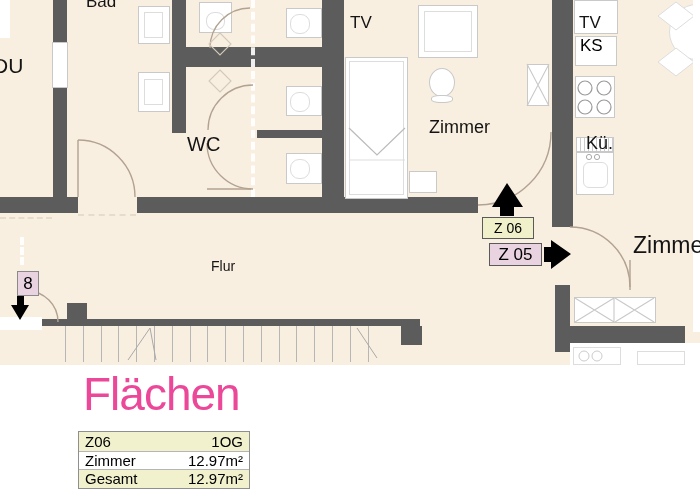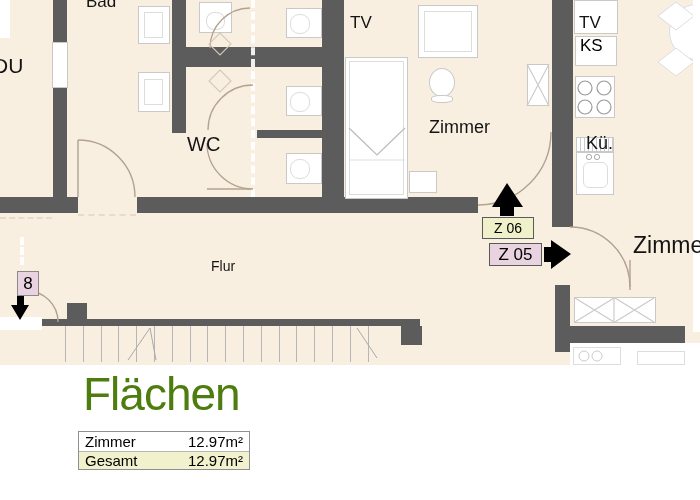--- a/index.html
+++ b/index.html
@@ -15,21 +15,21 @@
          box-sizing:border-box;border:1px solid #5a5a5a;color:#000;z-index:7;}
   .dashv{position:absolute;width:0;border-left:4px dashed rgba(255,255,255,.9);}
   .dashh{position:absolute;height:0;border-top:2px dashed #e6dccb;}
   svg.ov{position:absolute;left:0;top:0;z-index:5;pointer-events:none;}
   .z7{z-index:7;} .z6{z-index:6;}
   .treads{position:absolute;left:65px;top:326px;width:320px;height:36px;
     background:repeating-linear-gradient(90deg,#b6b6b6 0 1px,rgba(0,0,0,0) 1px 17.8px);}
   .circ{position:absolute;border:1px solid #c9c9c9;border-radius:50%;background:#fff;box-sizing:border-box;}
   
   .fl-title{position:absolute;left:83px;top:367px;font-size:46px;font-weight:400;
-            letter-spacing:-1px;color:#4d7c0f;z-index:8;}
+            letter-spacing:-1px;color:#ec4899;z-index:8;}
   .ftable{position:absolute;left:78px;top:431px;width:172px;border:1.5px solid #8f8f8f;
           box-sizing:border-box;z-index:8;background:#fff;}
   .frow{display:flex;justify-content:space-between;align-items:center;height:18.5px;
         padding:0 6px;font-size:15px;color:#000;border-top:1px solid #b5b5b5;box-sizing:border-box;}
   .frow:first-child{border-top:none;}
   .frow.hl{background:#f1f1cd;}
 </style>
 </head>
 <body>
 
@@ -168,20 +168,24 @@
     <span class="lbl z7" style="left:211px;top:259px;font-size:14px">Flur</span>
 
     <div class="badge" style="left:482px;top:217px;width:52px;height:22px;background:#f0f0ca;font-size:14px">Z 06</div>
     <div class="badge" style="left:489px;top:243px;width:53px;height:23px;background:#e9d3e1;font-size:17px">Z 05</div>
     <div class="badge" style="left:17px;top:271px;width:22px;height:25px;background:#e9d3e1;font-size:17px;border-color:#8a8a8a">8</div>
   </div>
 
   <div class="fl-title">Flächen</div>
 
   <div class="ftable">
+    <div class="frow hl">
+      <span>Z06</span>
+      <span>1OG</span>
+    </div>
     <div class="frow">
       <span>Zimmer</span>
       <span>12.97m²</span>
     </div>
     <div class="frow hl">
       <span>Gesamt</span>
       <span>12.97m²</span>
     </div>
   </div>
 </div>

